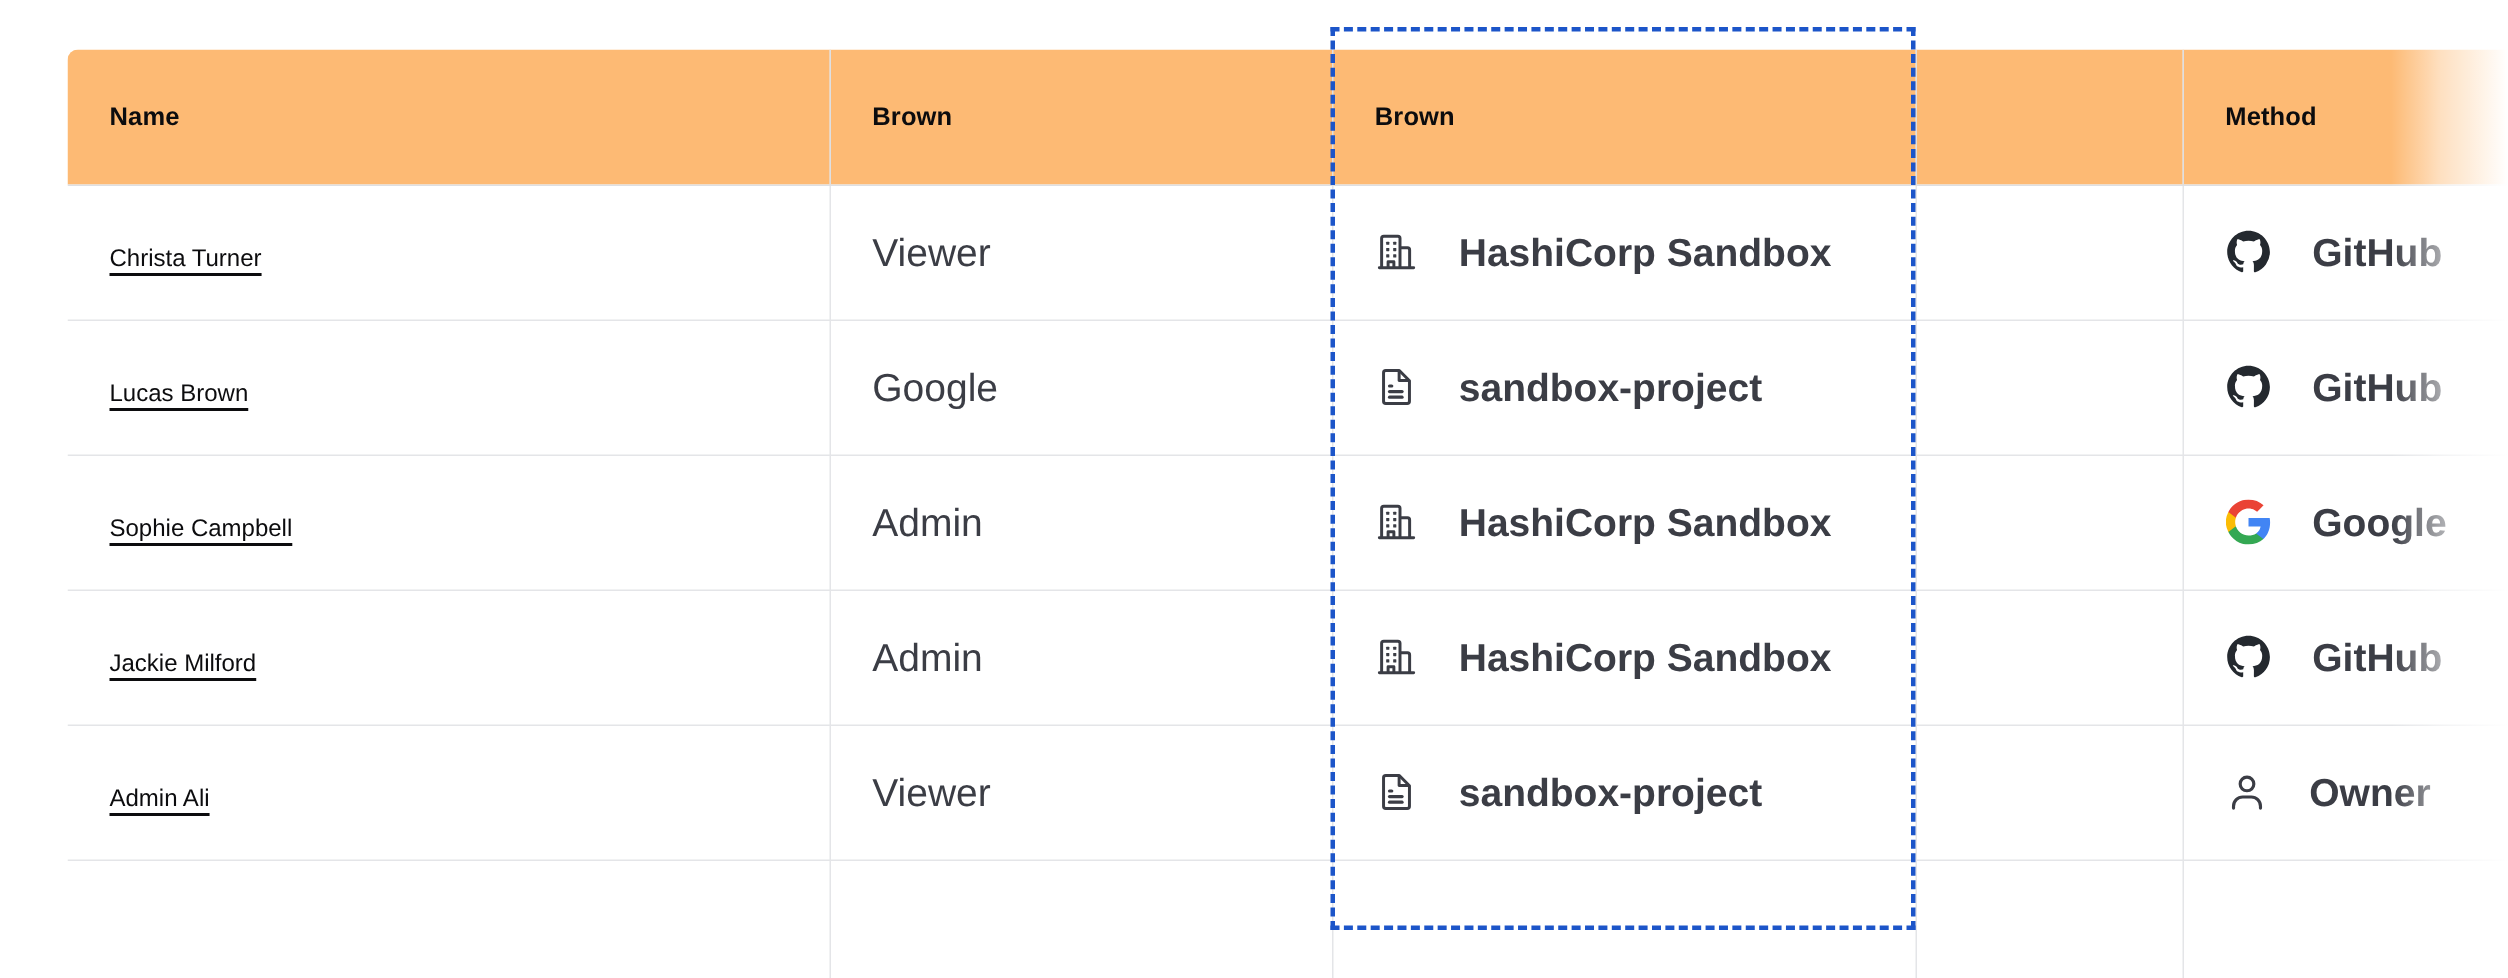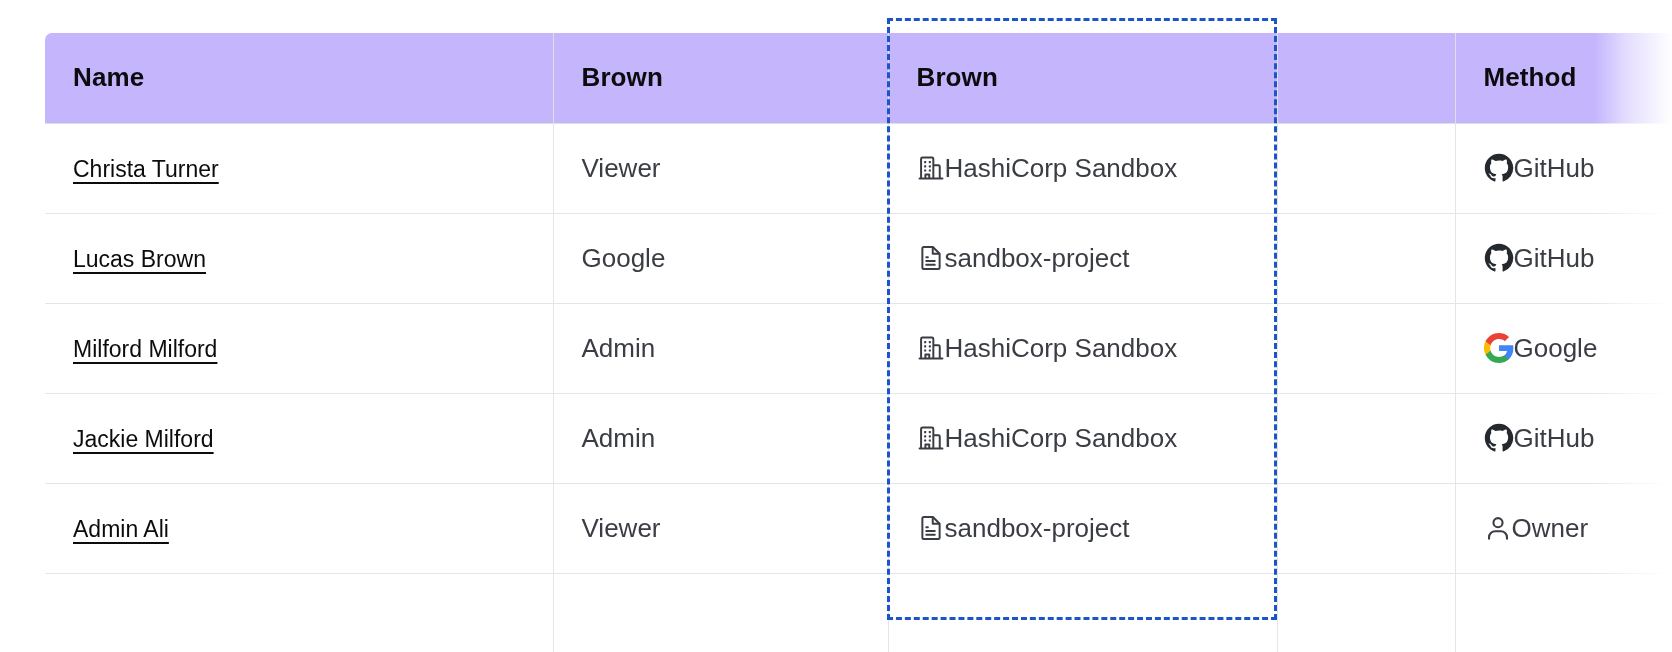--- a/index.html
+++ b/index.html
@@ -40,26 +40,26 @@
     border-spacing: 0;
   }
 
   col.c-name   { width: 508px; }
   col.c-role   { width: 335px; }
   col.c-scope  { width: 389px; }
   col.c-blank  { width: 178px; }
   col.c-method { width: 330px; }
 
   thead th {
-    background: #c4b5fd;
+    background: #fdba74;
     height: 90px;
     padding: 0 0 0 28px;
     text-align: left;
     vertical-align: middle;
-    font-size: 26px;
+    font-size: 17px;
     font-weight: 700;
     color: #0c0c0e;
     letter-spacing: 0.1px;
     border-right: 1px solid #dedfe2;
     border-bottom: 1px solid #dedfe2;
     box-sizing: border-box;
     white-space: nowrap;
   }
   thead th.first { border-top-left-radius: 7px; }
   thead th.last  { border-right: none; }
@@ -77,29 +77,30 @@
     white-space: nowrap;
   }
   tbody td.last { border-right: none; }
 
   tbody tr.partial td { height: 90px; }
 
   a.name-link {
     color: #0c0c0e;
     text-underline-offset: 5px;
     text-decoration-thickness: 2px;
-    font-size: 23px;
+    font-size: 16px;
     font-weight: 400;
     cursor: pointer;
   }
 
   .cell-flex {
     display: flex;
     align-items: center;
-    gap: 0;
+    gap: 28px;
+    font-weight: bold;
   }
   .cell-flex svg { display: block; flex: 0 0 auto; }
 
   
   .edge-fade {
     position: absolute;
     top: 0;
     right: 0;
     width: 78px;
     height: 652px;
@@ -195,21 +196,21 @@
             <td class="last">
               <span class="cell-flex">
                 <svg width="30" height="30" viewBox="0 0 24 24">
                   <path fill="#24292f" d="M12 .6C5.73.6.64 5.69.64 11.96c0 5.02 3.26 9.28 7.77 10.78.57.1.78-.25.78-.55 0-.27-.01-1.17-.02-2.12-3.16.69-3.83-1.34-3.83-1.34-.52-1.32-1.26-1.67-1.26-1.67-1.03-.7.08-.69.08-.69 1.14.08 1.74 1.17 1.74 1.17 1.01 1.74 2.66 1.24 3.31.95.1-.74.4-1.24.72-1.52-2.52-.29-5.18-1.27-5.18-5.64 0-1.25.44-2.27 1.17-3.07-.12-.29-.51-1.45.11-3.03 0 0 .96-.31 3.14 1.17a10.9 10.9 0 0 1 2.86-.39c.97 0 1.95.13 2.86.39 2.18-1.48 3.13-1.17 3.13-1.17.62 1.58.23 2.74.12 3.03.73.8 1.17 1.82 1.17 3.07 0 4.39-2.67 5.35-5.2 5.63.41.35.78 1.05.78 2.12 0 1.53-.02 2.76-.02 3.14 0 .3.21.66.79.55a11.37 11.37 0 0 0 7.76-10.78C23.36 5.69 18.27.6 12 .6Z"></path>
                 </svg>
                 <span>GitHub</span>
               </span>
             </td>
           </tr>
           <tr>
-            <td><a class="name-link" href="#">Milford Milford</a></td>
+            <td><a class="name-link" href="#">Sophie Campbell</a></td>
             <td><span>Admin</span></td>
             <td>
               <span class="cell-flex">
                 <svg width="28" height="28" viewBox="0 0 24 24" fill="none">
                   <path d="M3.5 21V4.2c0-.66.54-1.2 1.2-1.2h8.1c.66 0 1.2.54 1.2 1.2V21" stroke="#3b3d45" stroke-width="1.7" stroke-linejoin="round"></path>
                   <path d="M14 9.6h4.3c.66 0 1.2.54 1.2 1.2V21" stroke="#3b3d45" stroke-width="1.7" stroke-linejoin="round"></path>
                   <path d="M2.2 21h19.6" stroke="#3b3d45" stroke-width="1.7" stroke-linecap="round"></path>
                   <path d="M7.2 21v-3.4h3.3V21" stroke="#3b3d45" stroke-width="1.7" stroke-linejoin="round"></path>
                   <rect x="6.1" y="6.1" width="1.8" height="1.8" rx="0.3" fill="#3b3d45"></rect>
                   <rect x="10.1" y="6.1" width="1.8" height="1.8" rx="0.3" fill="#3b3d45"></rect>

